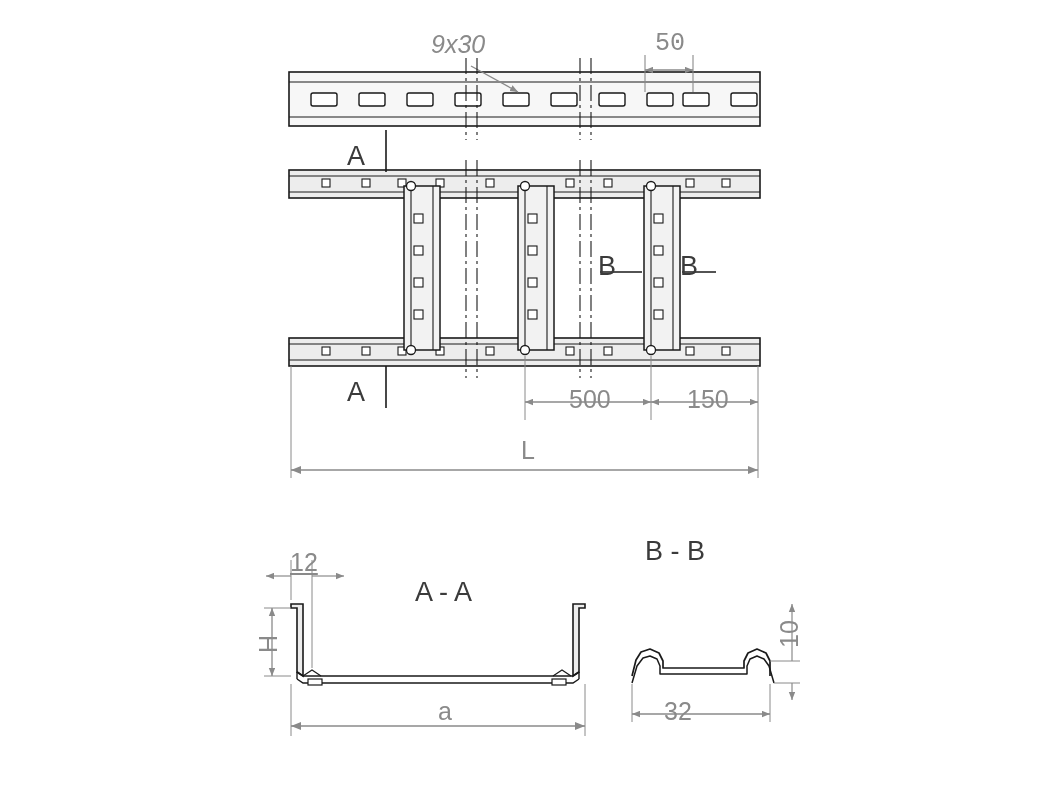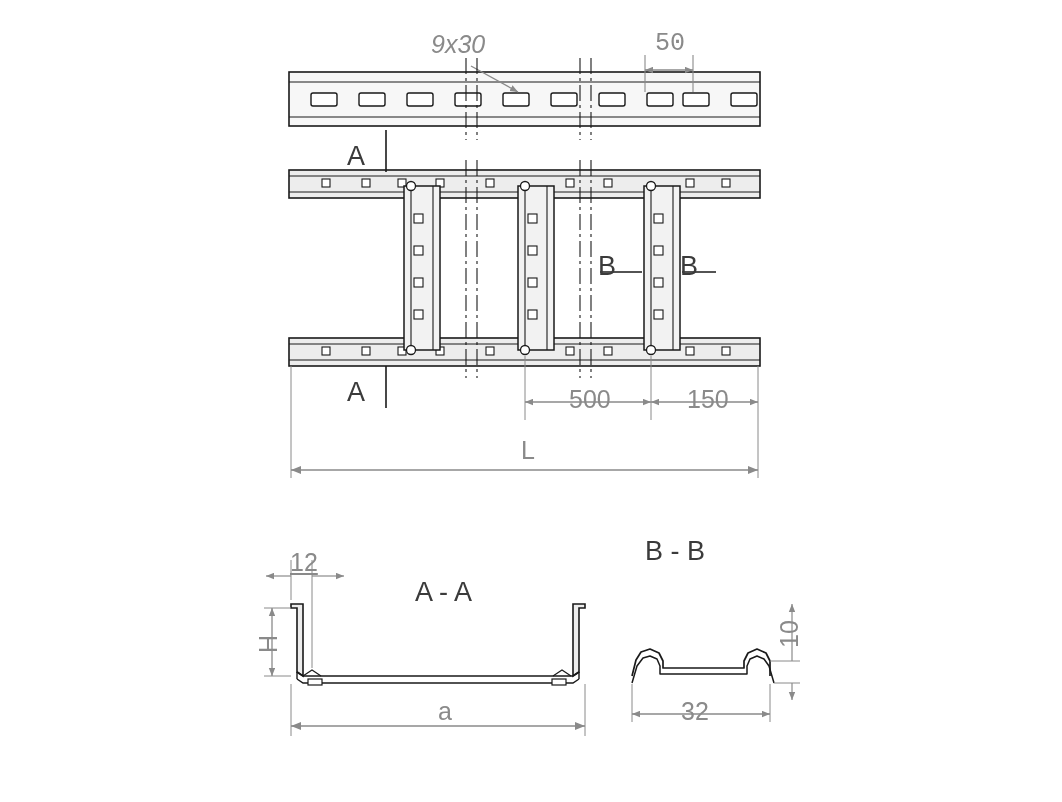--- a/index.html
+++ b/index.html
@@ -268,15 +268,15 @@
   <div class="lbl" style="left:521px; top:438px;">L</div>
 
   <div class="lbl" style="left:290px; top:550px;text-decoration:underline;">12</div>
   <div class="lbl vert" style="left:256px; top:653px;">H</div>
   <div class="lbl" style="left:438px; top:699px;">a</div>
 
   <div class="lbl dark big" style="left:415px; top:563px;margin-top:16px;">A - A</div>
   <div class="lbl dark big" style="left:645px; top:538px;">B - B</div>
 
   <div class="lbl vert" style="left:777px; top:648px;">10</div>
-  <div class="lbl" style="left:681px; top:699px;">32</div>
+  <div class="lbl" style="left:664px; top:699px;">32</div>
 
 </div>
 
 </body></html>

